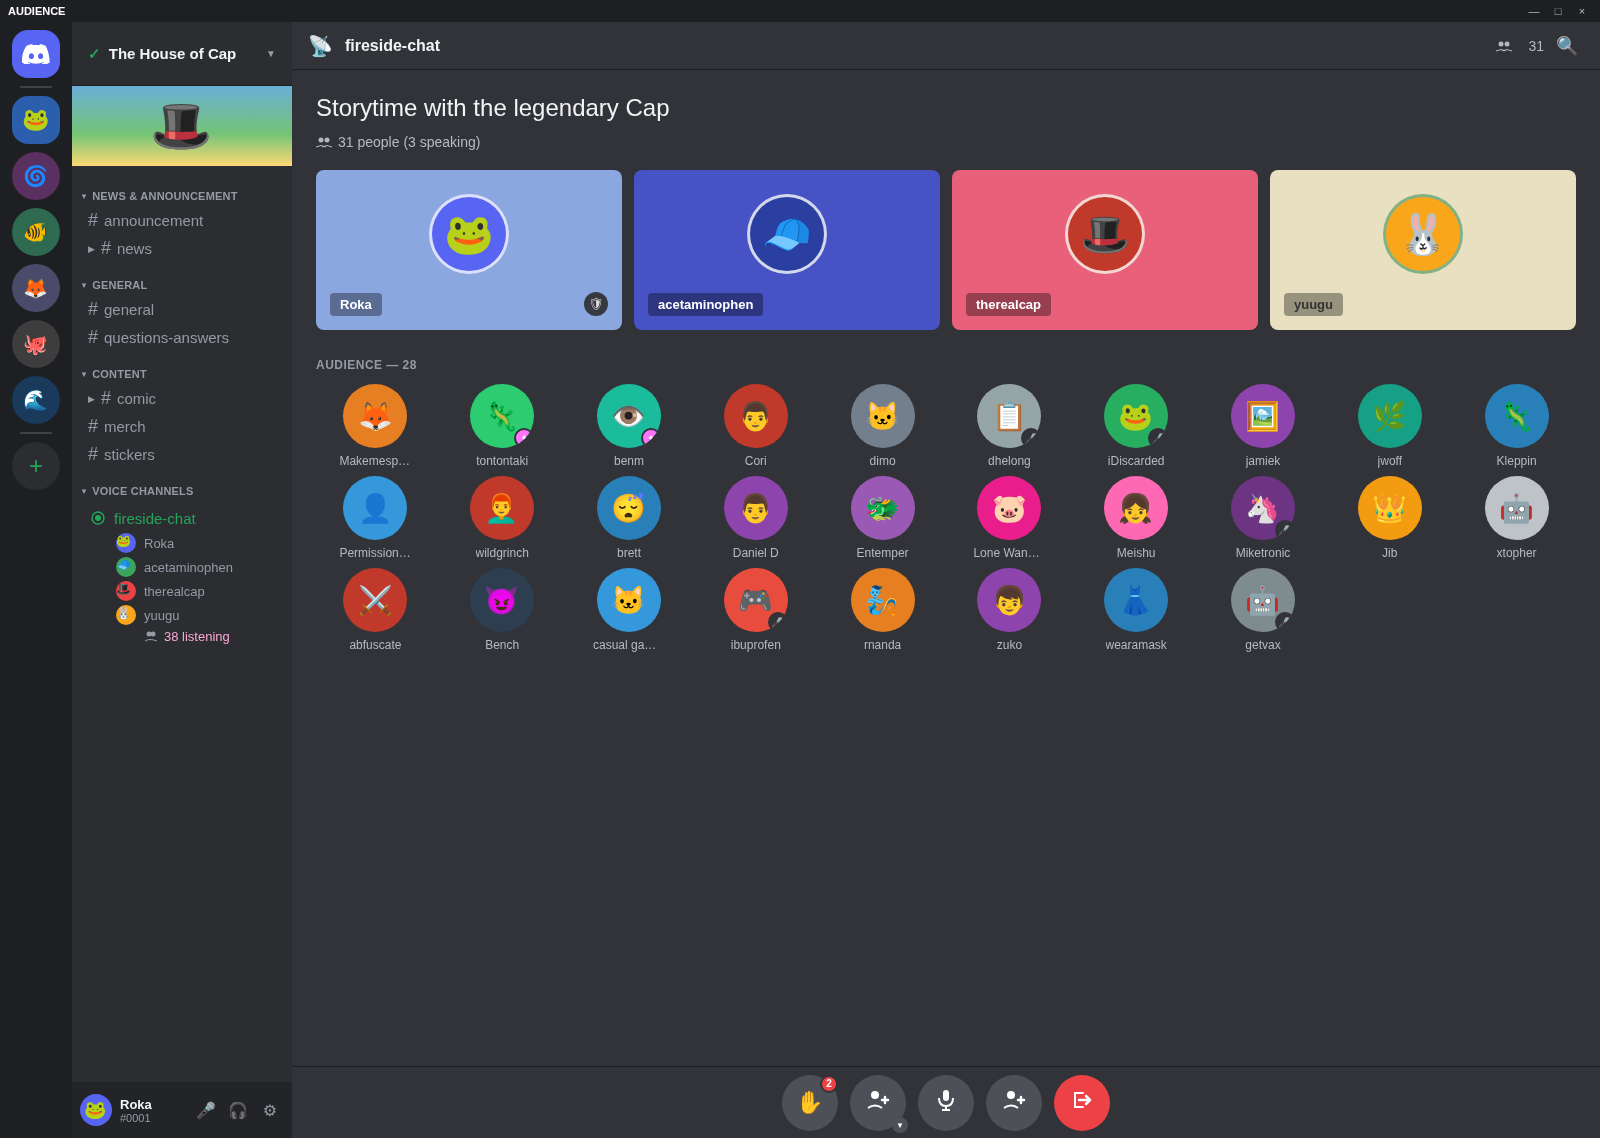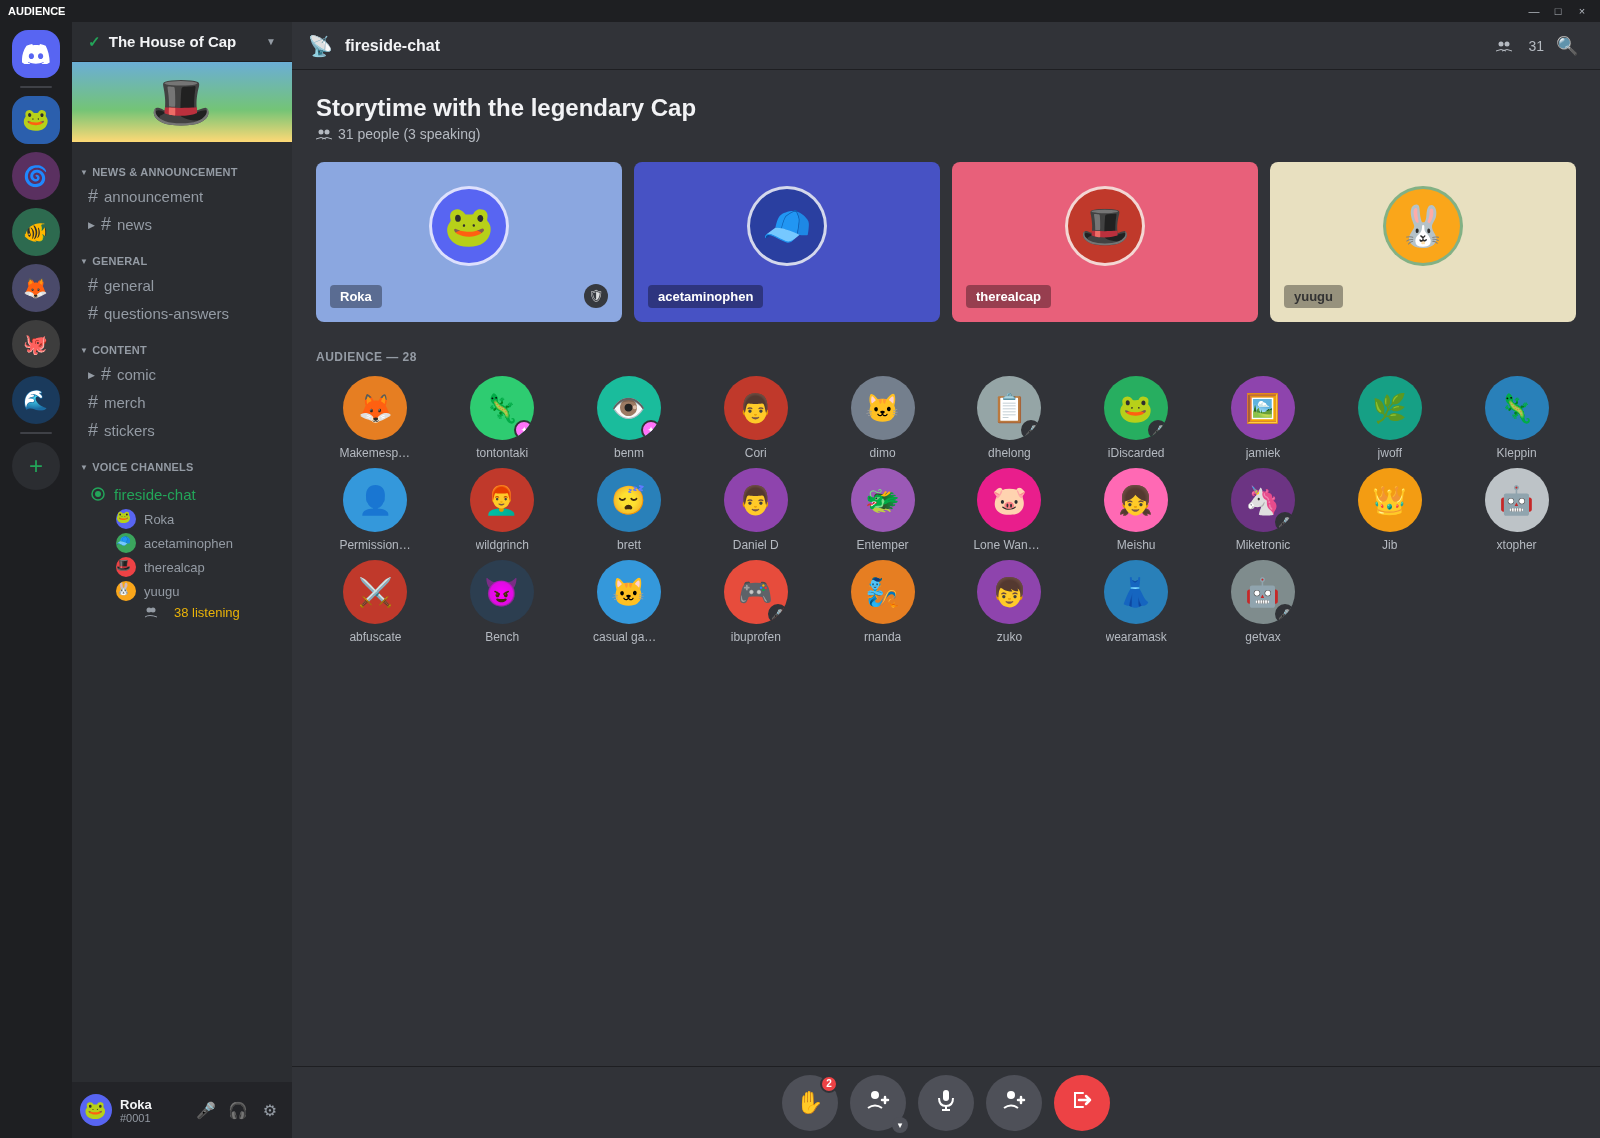--- a/index.html
+++ b/index.html
@@ -84,21 +84,21 @@
 
     
     .channel-sidebar {
       width: 220px;
       background: #2b2d31;
       display: flex;
       flex-direction: column;
       flex-shrink: 0;
     }
     .server-header {
-      height: 40px;
+      height: 64px;
       padding: 0 16px;
       display: flex;
       align-items: center;
       justify-content: space-between;
       border-bottom: 1px solid #1e1f22;
       cursor: pointer;
       flex-shrink: 0;
     }
     .server-header-name {
       font-weight: 600;
@@ -187,24 +187,24 @@
     .voice-member-avatar {
       width: 20px;
       height: 20px;
       border-radius: 50%;
       overflow: hidden;
       flex-shrink: 0;
     }
     .listening-count {
       display: flex;
       align-items: center;
-      gap: 16px;
+      gap: 6px;
       padding: 2px 0 2px 28px;
       font-size: 13px;
-      color: #eab308;
+      color: #f9a8d4;
     }
     
     .user-area {
       height: 56px;
       background: #232428;
       display: flex;
       align-items: center;
       padding: 0 8px;
       gap: 8px;
       flex-shrink: 0;
@@ -288,23 +288,23 @@
     .channel-header-right { display: flex; align-items: center; gap: 8px; }
     .member-count { display: flex; align-items: center; gap: 16px; color: #b5bac1; font-size: 14px; }
 
     .stage-content {
       flex: 1;
       overflow-y: auto;
       padding: 24px;
     }
     .stage-title {
       font-size: 24px;
-      font-weight: 700;
+      font-weight: 400;
       color: #f2f3f5;
-      margin-bottom: 4px;
+      margin-bottom: 12px;
     }
     .stage-subtitle {
       display: flex;
       align-items: center;
       gap: 6px;
       color: #b5bac1;
       font-size: 14px;
       margin-bottom: 20px;
     }
 

